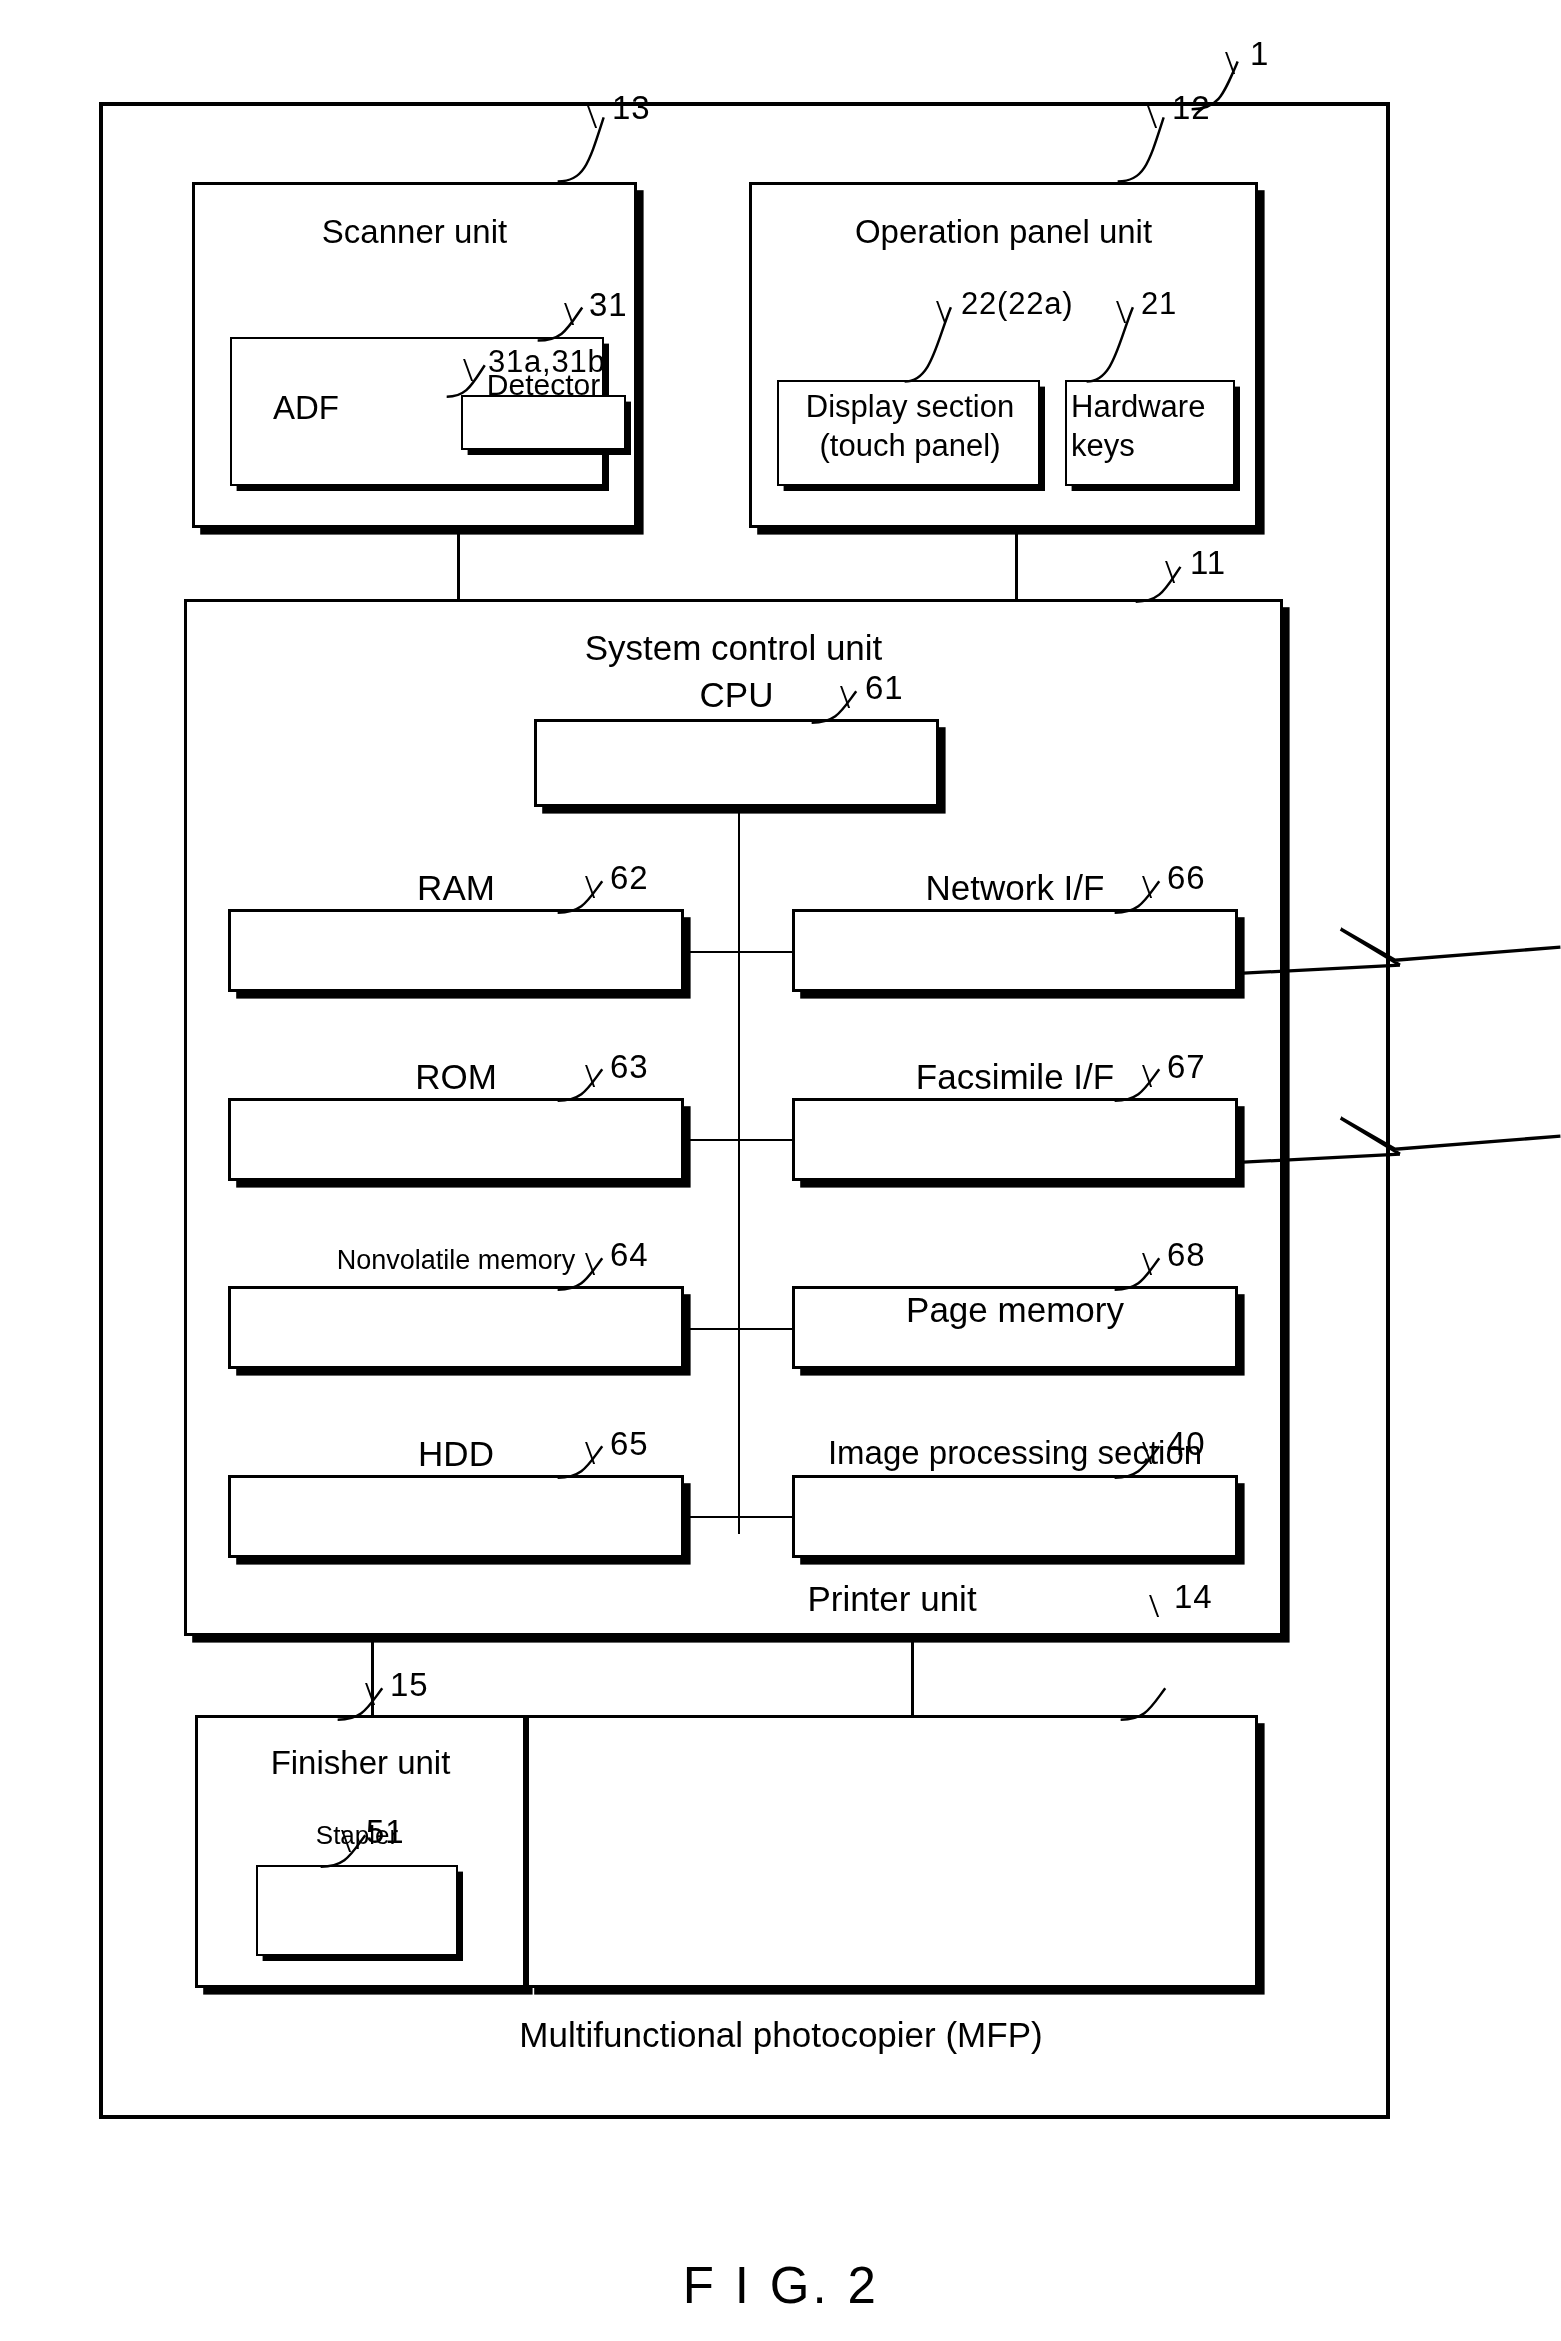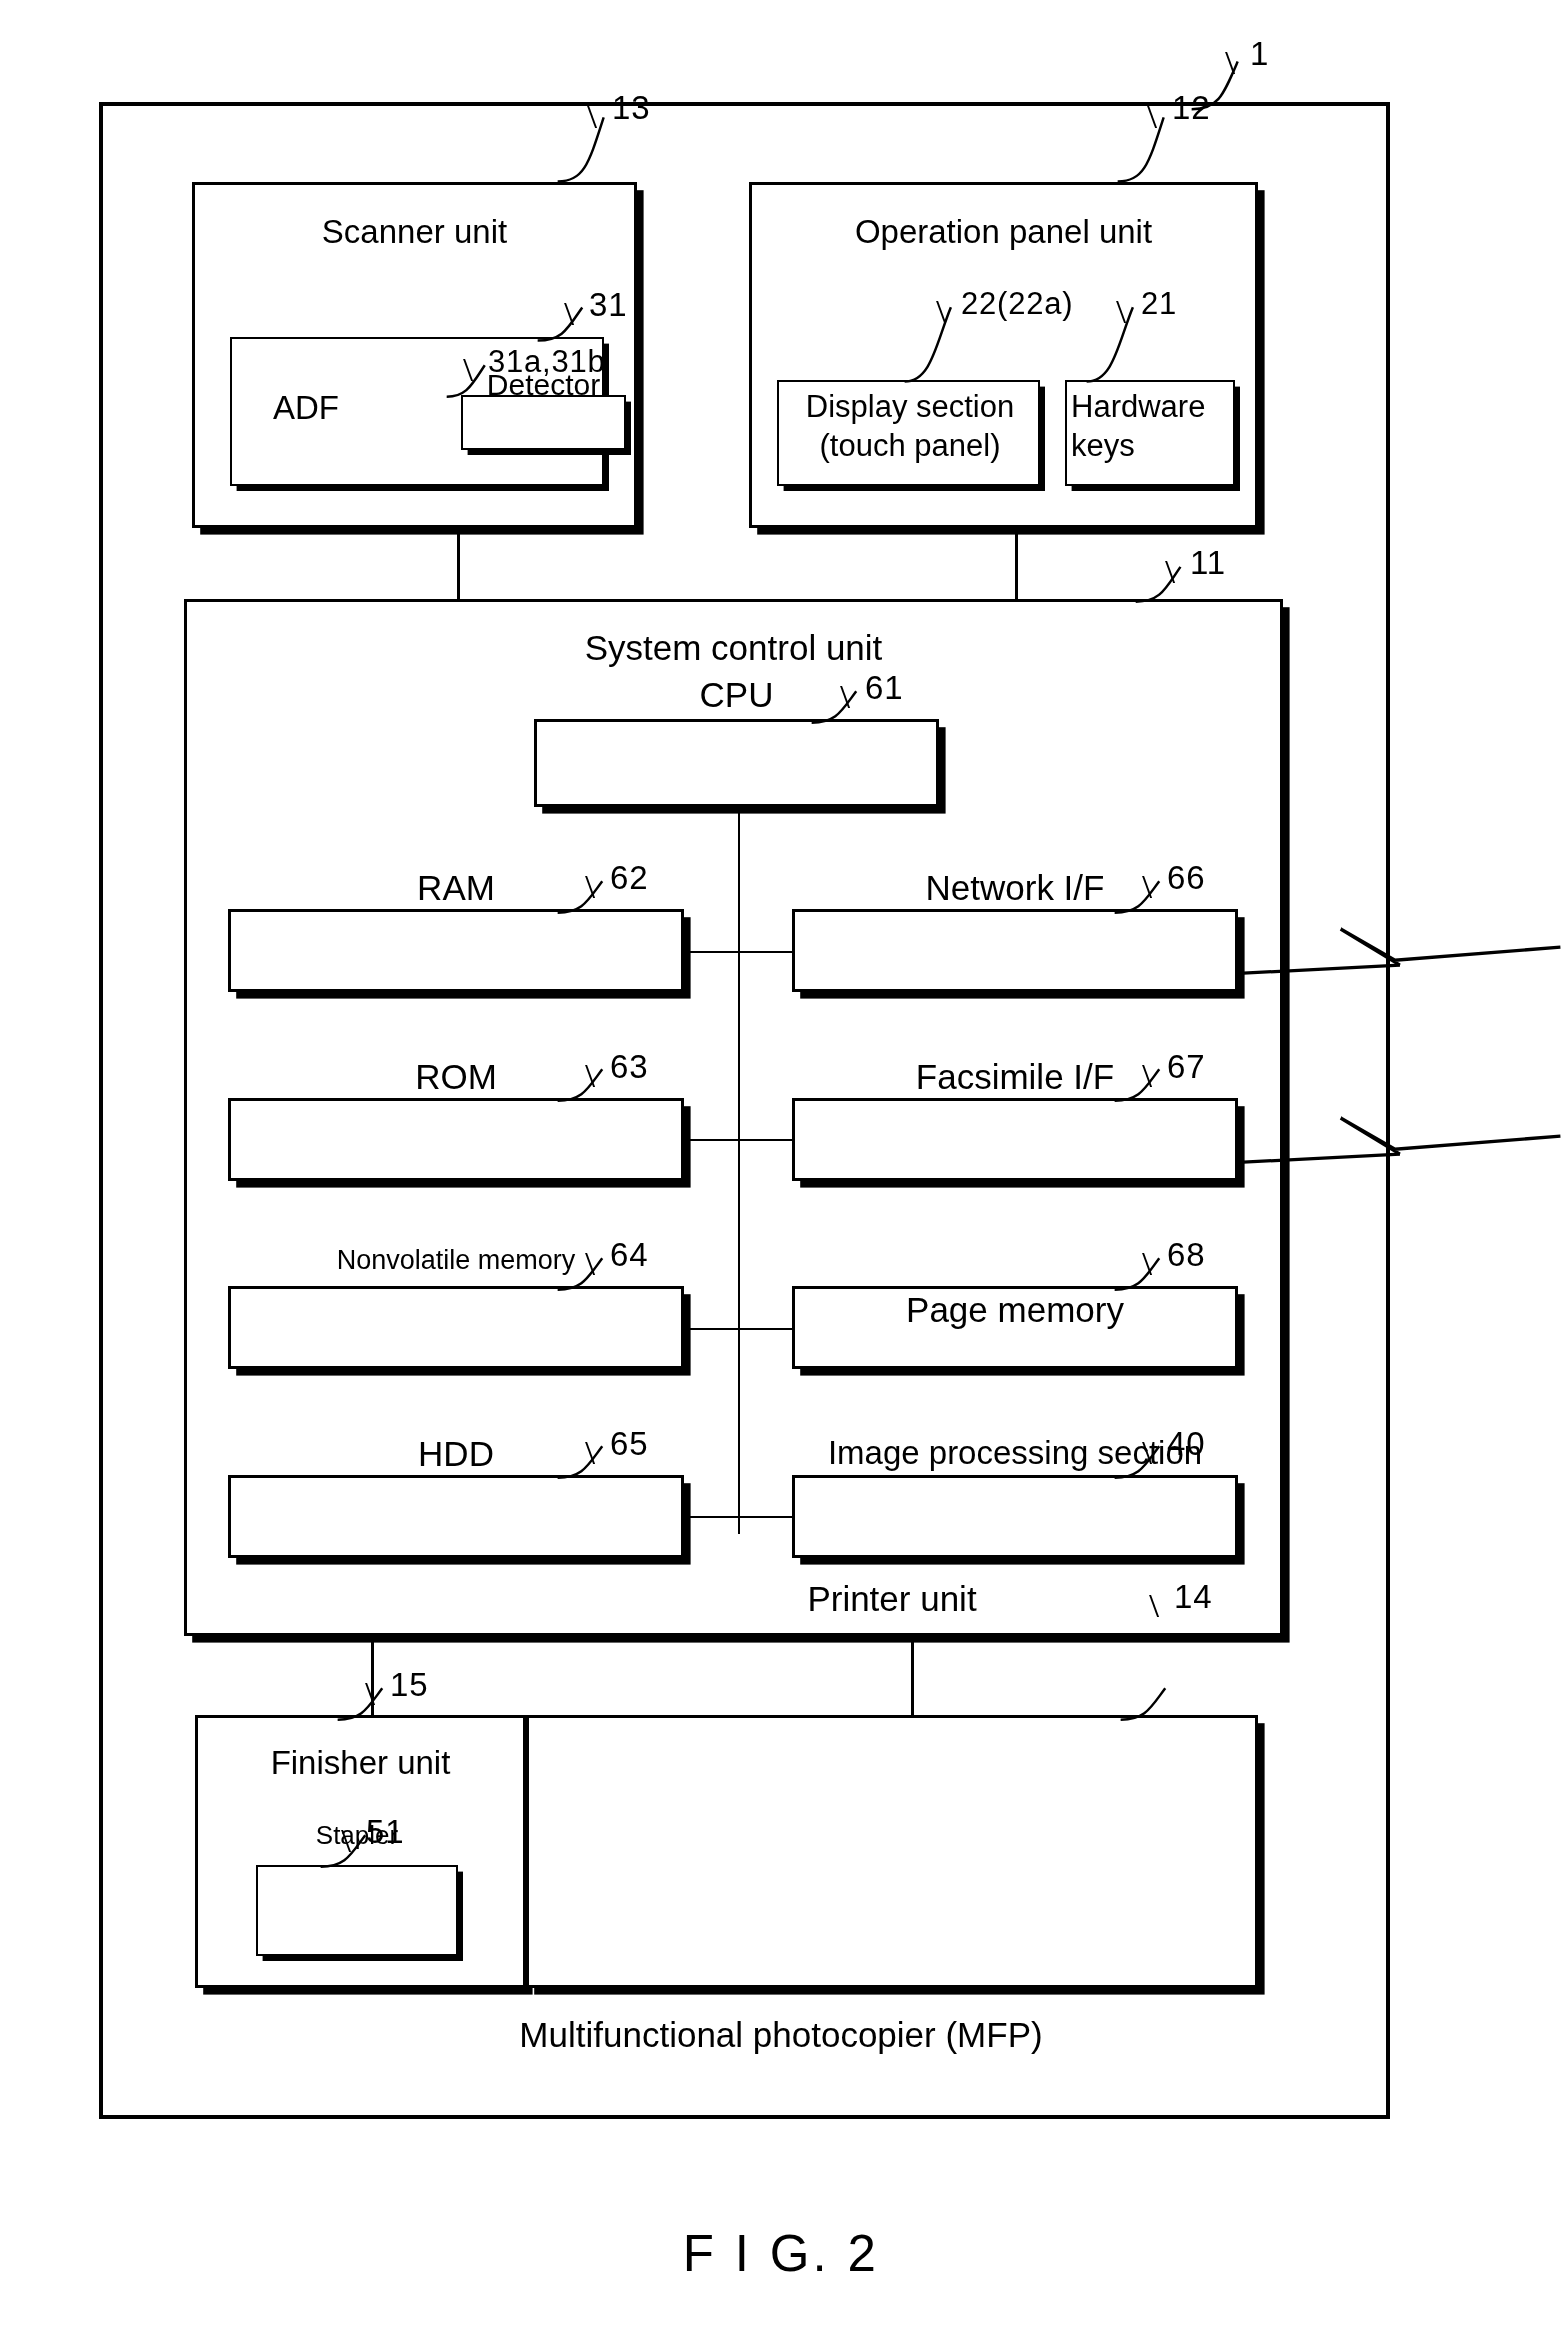--- a/index.html
+++ b/index.html
@@ -29,21 +29,21 @@
   .ref .tick{position:absolute;left:-21.5px;bottom:-3.3px;width:21.5px;height:21.5px;
              border-left:2.5px solid #000;border-bottom:0;border-radius:0 0 0 0;
              transform:skewX(20deg);}
   .ref .num{display:inline-block;}
 
   
   .vline{position:absolute;width:0;border-left:3.3px solid #000;}
   .hline{position:absolute;height:0;border-top:3.3px solid #000;}
 
   .figcap{position:absolute;text-align:center;left:0;right:0;
-          font-size:51px;letter-spacing:3.3px;}
+          font-size:51px;letter-spacing:3.3px;margin-top:32px;}
 </style>
 </head>
 <body>
 
 <div class="box" style="left:99px;top:102px;width:1291px;height:2017px;"></div>
 
 <div class="ref" style="left:1250px;top:37px;">
   <span class="tick"></span>
   <span class="num">1</span>
 </div>

